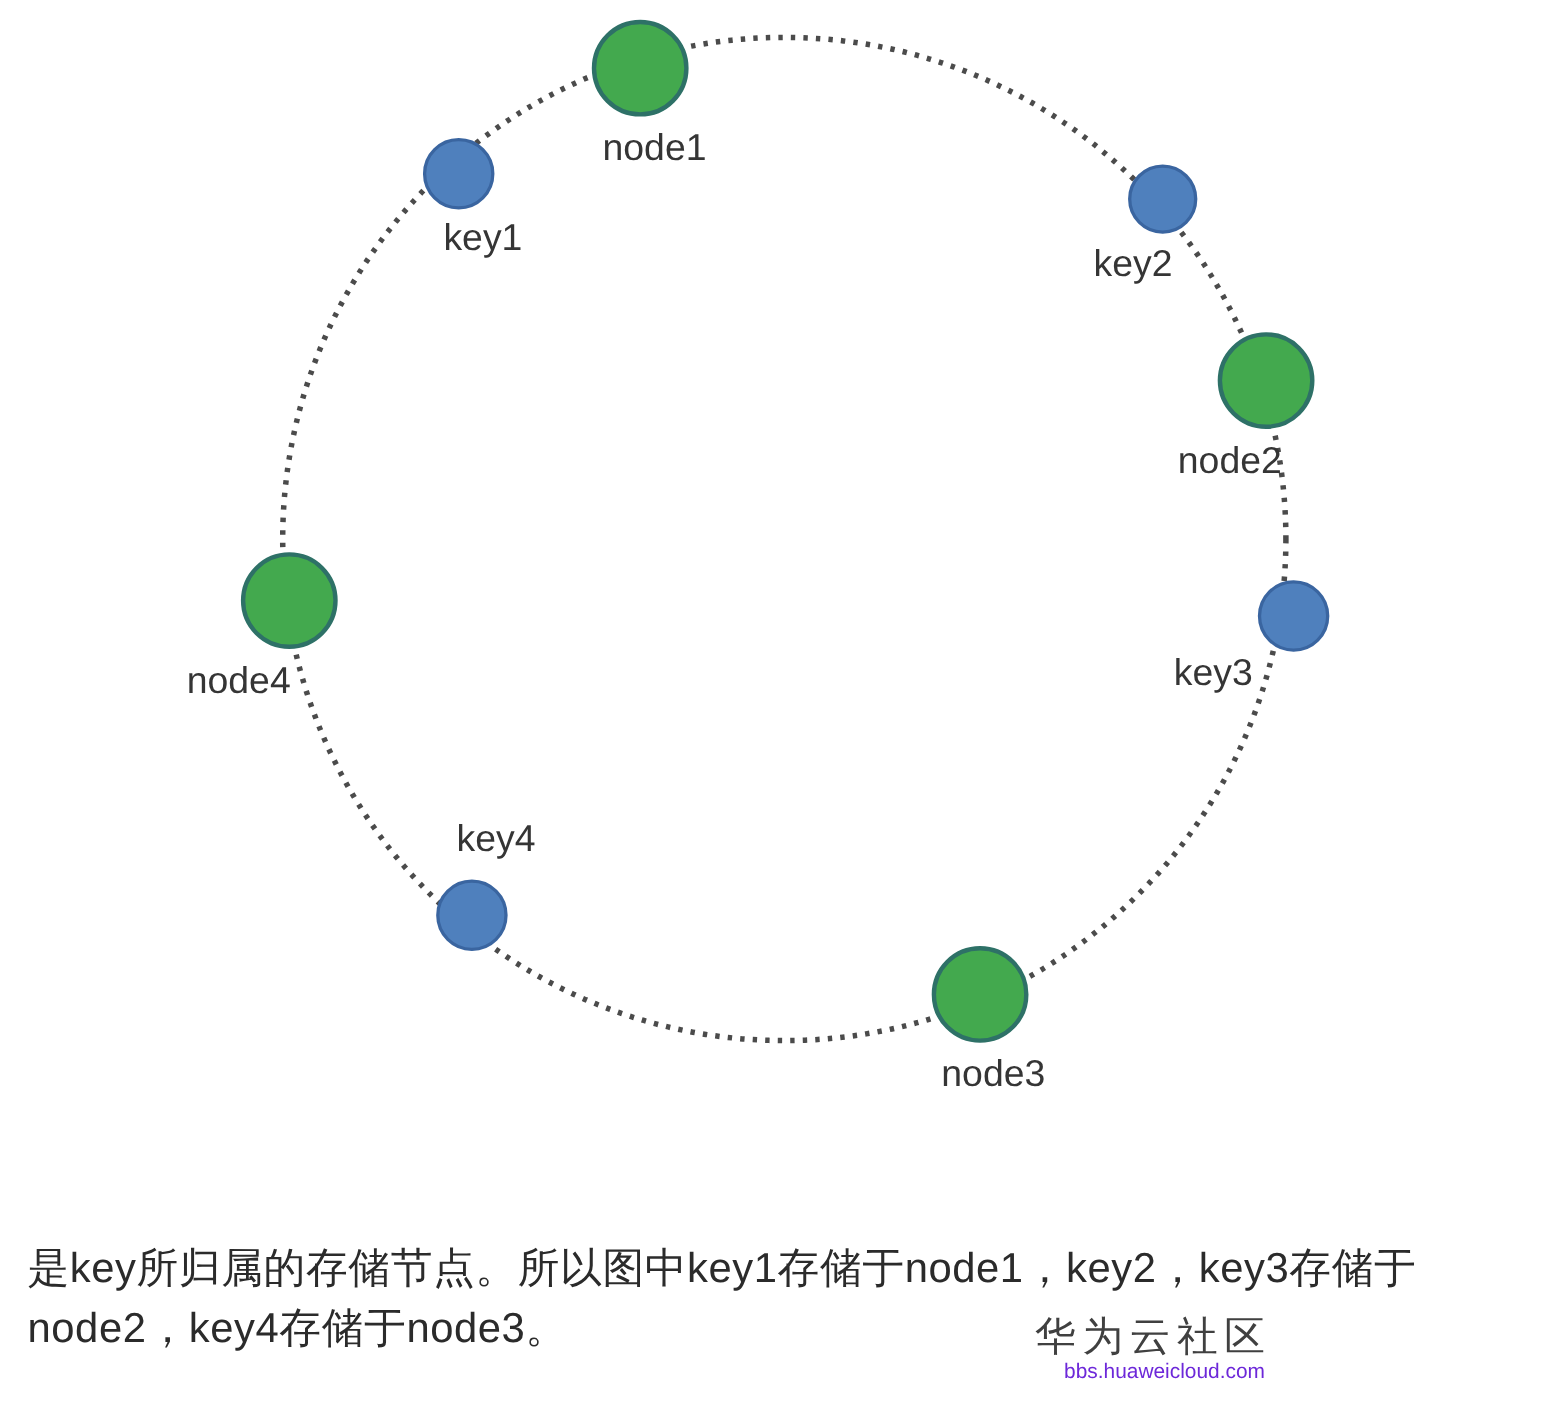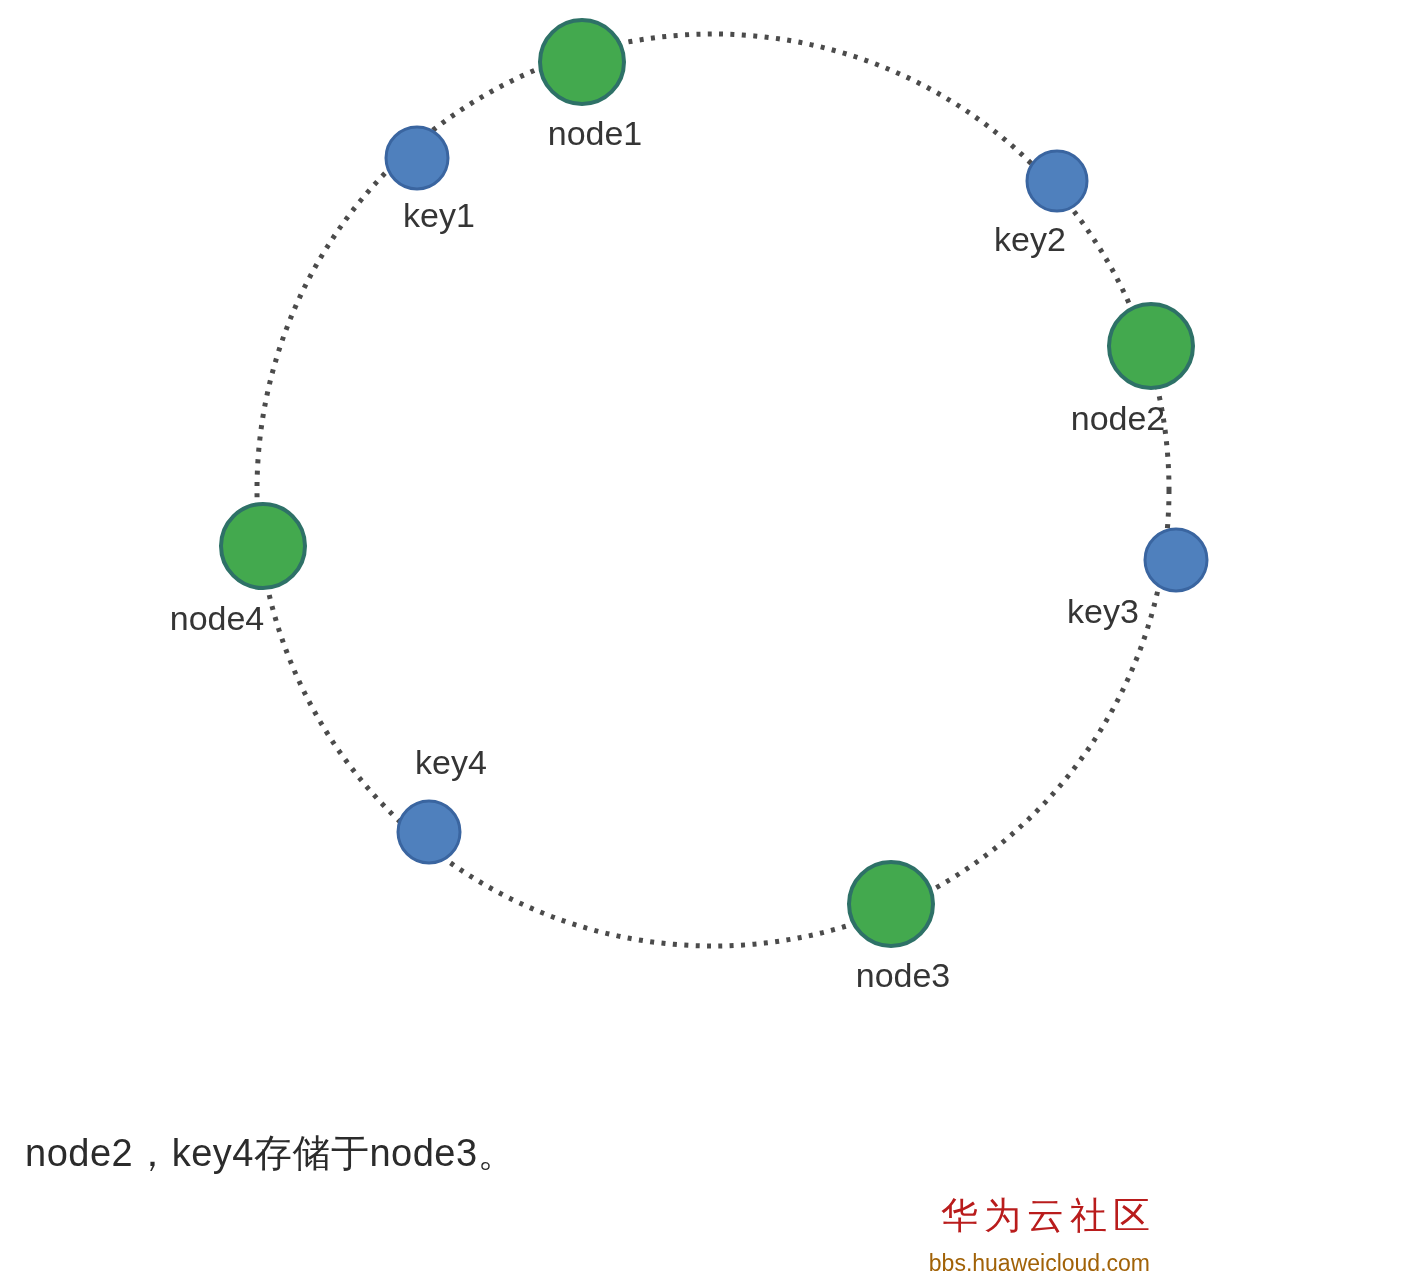--- a/index.html
+++ b/index.html
@@ -38,30 +38,30 @@
   .watermark {
     position: absolute;
     top: 1196px;
     right: 28px;
     text-align: right;
     pointer-events: none;
   }
   .wm-title {
     font-size: 37px;
     line-height: 40px;
-    color: #b91c1c;
+    color: #404040;
     letter-spacing: 6px;
     margin-right: -6px;
     font-family: Liberation Serif, serif;
   }
   .wm-url {
-    font-size: 23px;
+    font-size: 19px;
     line-height: 22px;
-    color: #a16207;
-    margin-top: 16px;
+    color: #6d28d9;
+    margin-top: 1px;
   }
 </style>
 </head>
 <body>
 
 <div class="page">
 
   <div class="diagram">
     <svg id="ring-svg" width="1410" height="1100" viewBox="0 0 1410 1100">
         <circle cx="713" cy="490" r="456" fill="none" stroke="#4b4b4b" stroke-width="5" stroke-dasharray="4 7.4" stroke-linecap="butt"></circle>
@@ -78,20 +78,21 @@
         <circle cx="263" cy="546" r="42" fill="#43a94e" stroke="#2e7167" stroke-width="4"></circle>
         <text x="217" y="630" text-anchor="middle" fill="#353535" font-size="34" font-family="&quot;Liberation Sans&quot;, sans-serif">node4</text>
         <circle cx="429" cy="832" r="31" fill="#4f80bd" stroke="#3a65a0" stroke-width="3"></circle>
         <text x="451" y="774" text-anchor="middle" fill="#353535" font-size="34" font-family="&quot;Liberation Sans&quot;, sans-serif">key4</text>
         <circle cx="891" cy="904" r="42" fill="#43a94e" stroke="#2e7167" stroke-width="4"></circle>
         <text x="903" y="987" text-anchor="middle" fill="#353535" font-size="34" font-family="&quot;Liberation Sans&quot;, sans-serif">node3</text>
       </svg>
   </div>
 
   <div class="caption">
+    <p>是key所归属的存储节点。所以图中key1存储于node1，key2，key3存储于</p>
     <p>node2，key4存储于node3。</p>
   </div>
 
   <div class="watermark">
     <div class="wm-title">华为云社区</div>
     <div class="wm-url">bbs.huaweicloud.com</div>
   </div>
 
 </div>
 

